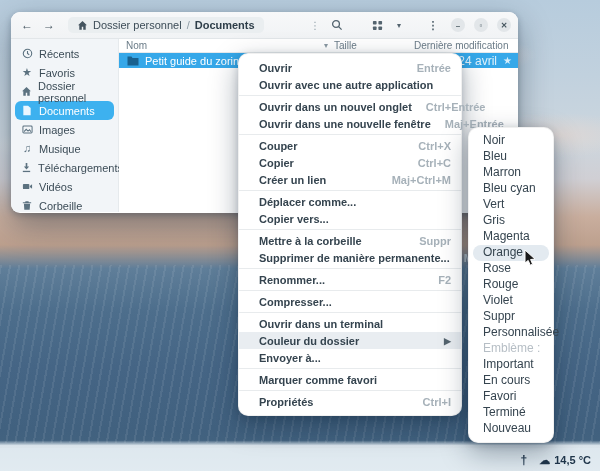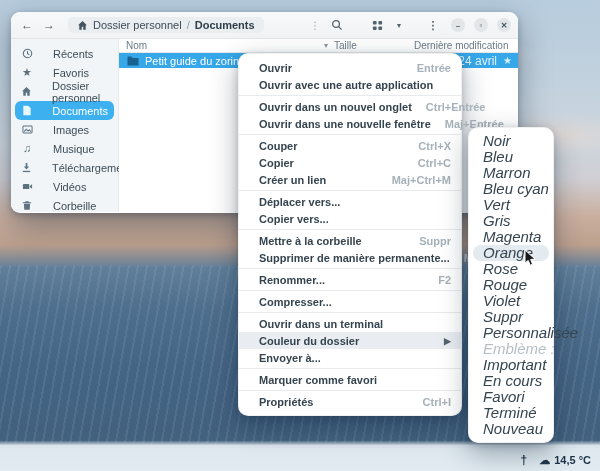--- a/index.html
+++ b/index.html
@@ -29,21 +29,21 @@
   .crumb{display:flex;align-items:center;gap:5px;background:#eaeef0;border-radius:5px;
     padding:2px 9px;margin-left:6px;font-size:11px;color:#3c4c57;}
   .crumb b{color:#2e3e49;}
   .crumb .slash{color:#8e9ca5;}
   .hspacer{flex:1;}
   .tbicon{width:18px;height:18px;display:flex;align-items:center;justify-content:center;color:#54646f;}
   .winctl{width:14px;height:14px;border-radius:50%;background:#e2e6e9;display:flex;align-items:center;
     justify-content:center;font-size:8px;color:#46565f;margin-left:5px;font-weight:700;}
   .body{display:flex;height:173px;}
   .sidebar{width:108px;background:#f2f5f8;border-right:1px solid #e6eaed;padding:5px 4px;}
-  .sbitem{height:19px;display:flex;align-items:center;gap:20px;padding:0 6px;border-radius:6px;
+  .sbitem{height:19px;display:flex;align-items:center;gap:6px;padding:0 6px;border-radius:6px;
     font-size:11px;color:#3c4c57;}
   .sbitem .ic{width:12px;height:12px;display:flex;align-items:center;justify-content:center;color:#5c7280;font-size:11px;line-height:1;}
   .sbitem.sel{background:#3db1ef;color:#fff;}
   .sbitem.sel .ic{color:#eaf6ff;}
   .content{flex:1;background:#fff;display:flex;flex-direction:column;}
   .cols{height:14px;display:flex;align-items:center;font-size:10px;color:#6b7c88;
     border-bottom:1px solid #e7eaec;}
   .col-name{width:215px;padding-left:7px;display:flex;align-items:center;}
   .col-caret{margin-left:auto;padding-right:6px;color:#8a98a2;font-size:8px;}
   .col-size{width:80px;}
@@ -57,21 +57,21 @@
   .menu{position:absolute;background:#fff;border-radius:10px;border:1px solid rgba(0,0,0,.06);
     box-shadow:0 10px 28px rgba(10,30,50,.35), 0 2px 8px rgba(10,30,50,.18);padding:5px 0;}
   .cmenu{left:238px;top:53px;width:224px;z-index:20;font-weight:bold;}
   .mi{height:17px;display:flex;align-items:center;justify-content:space-between;
     padding:0 10px 0 20px;font-size:11px;color:#35444f;white-space:nowrap;}
   .mi .sc{color:#a6b1b9;margin-left:14px;}
   .mi.hov{background:#e9edf1;}
   .mi .arrow{color:#54646f;font-size:9px;}
   .sep{height:1px;background:#e8ebed;margin:2px 0;}
   .smenu{left:468px;top:127px;width:86px;z-index:30;}
-  .si{height:16px;display:flex;align-items:flex-end;padding:0 8px 0 14px;font-size:15px;color:#35444f;white-space:nowrap;font-style:italic;}
+  .si{height:16px;display:flex;align-items:flex-start;padding:0 8px 0 14px;font-size:12px;color:#35444f;white-space:nowrap;}
   .si.hov{background:#e3eaf0;border-radius:8px;margin:0 4px;padding-left:10px;}
   .si.dis{color:#b6bec5;}
 
   
   .tray{position:absolute;right:9px;bottom:4px;display:flex;align-items:center;gap:12px;
     color:#20364b;z-index:15;}
   .tray .dag{font-size:12px;font-weight:700;}
   .tray .wx{display:flex;align-items:center;gap:4px;font-size:11px;font-weight:700;}
   .tray .cl{font-size:11px;}
   .cursor{position:absolute;left:524px;top:249px;z-index:40;pointer-events:none;}
@@ -256,21 +256,21 @@
     <div class="mi">
         <span>Copier</span>
         <span class="sc">Ctrl+C</span>
       </div>
     <div class="mi">
         <span>Créer un lien</span>
         <span class="sc">Maj+Ctrl+M</span>
       </div>
     <div class="sep"></div>
     <div class="mi">
-        <span>Déplacer vers...</span>
+        <span>Déplacer comme...</span>
         <span class="sc"></span>
       </div>
     <div class="mi">
         <span>Copier vers...</span>
         <span class="sc"></span>
       </div>
     <div class="sep"></div>
     <div class="mi">
         <span>Mettre à la corbeille</span>
         <span class="sc">Suppr</span>

